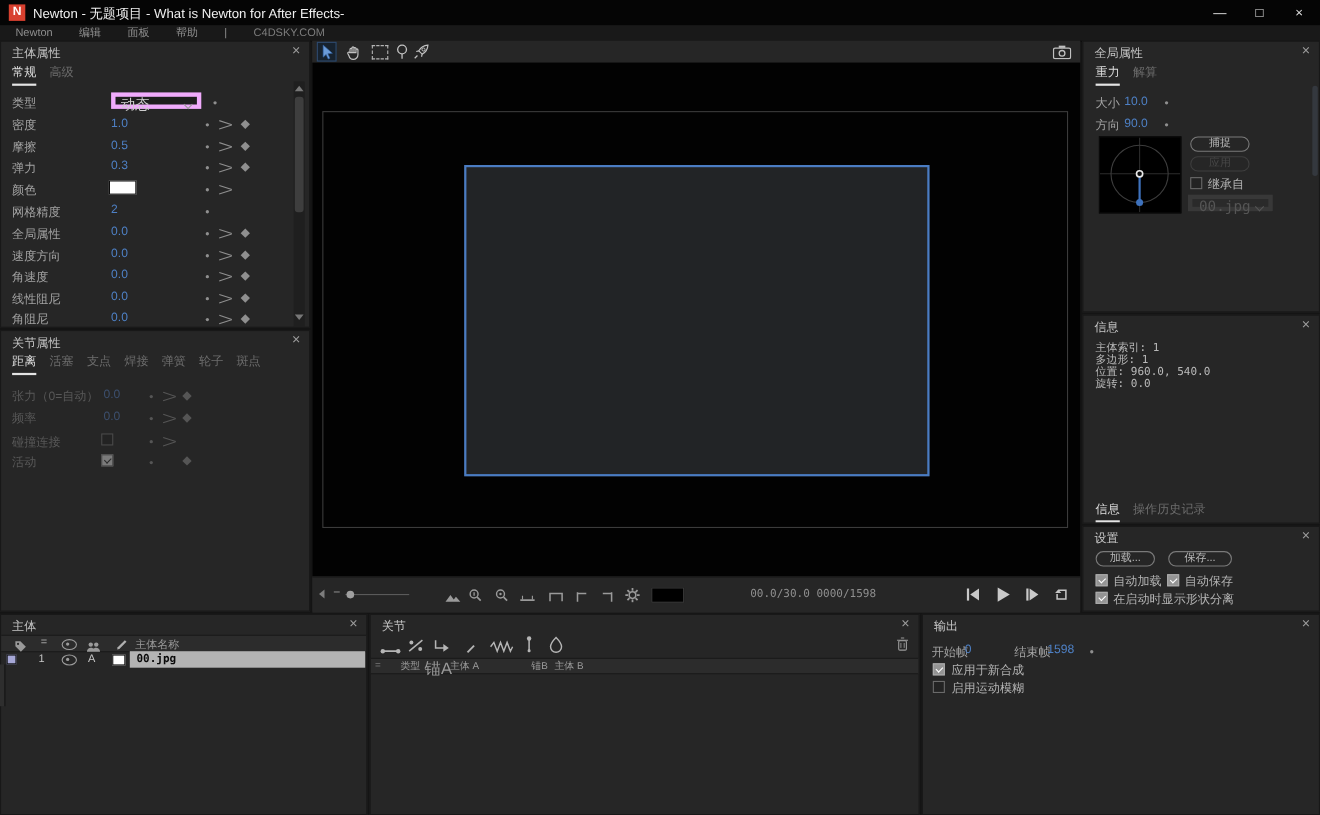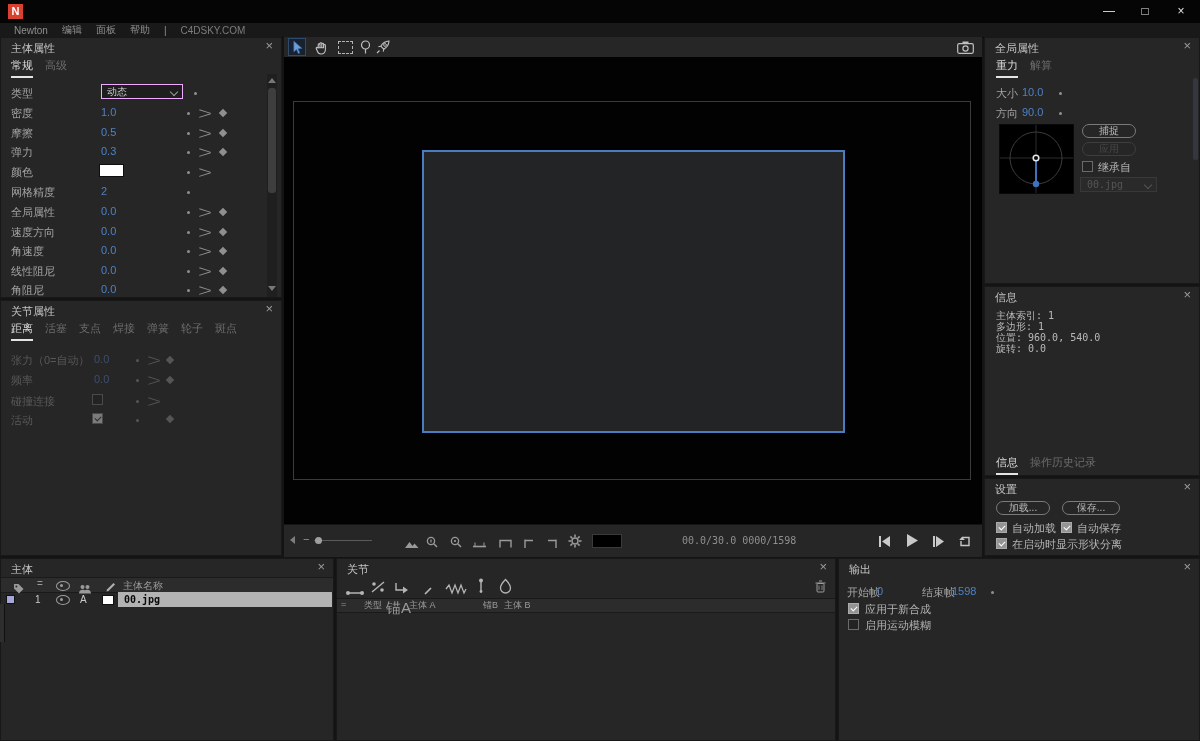--- a/index.html
+++ b/index.html
@@ -8,21 +8,21 @@
   .abs{position:absolute;}
   .mono{font-family:"DejaVu Sans Mono",monospace;}
 
   
   #titlebar{position:absolute;left:0;top:0;width:1200px;height:23px;background:#050505;}
   #titlebar .logo{position:absolute;left:8px;top:4px;width:15px;height:15px;background:#d8402f;
      color:#fff;font-size:11px;font-weight:bold;text-align:center;line-height:15px;}
   #titlebar .title{position:absolute;left:30px;top:4px;font-size:12px;color:#efefef;white-space:nowrap;}
   .wbtn{position:absolute;top:0;width:34px;height:23px;color:#e2e2e2;font-size:12px;text-align:center;line-height:22px;}
   #menubar{position:absolute;left:0;top:23px;width:1200px;height:14px;background:#191919;border-bottom:1px solid #0c0c0c;
-     display:flex;align-items:center;font-size:10px;color:#8f8f8f;}
+     display:flex;align-items:center;font-size:10px;color:#8f8f8f;gap:10px;}
   #menubar span{margin-left:14px;white-space:nowrap;}
   #menubar .site{color:#7d7d7d;}
 
   
   .panel{position:absolute;background:#262626;border:1px solid #181818;box-sizing:border-box;overflow:hidden;}
   .ph-t{position:absolute;left:10px;top:3px;font-size:11px;color:#c6c6c6;white-space:nowrap;}
   .ph-x{position:absolute;top:1px;font-size:13px;color:#9c9c9c;line-height:14px;}
   .tabs{position:absolute;display:flex;font-size:11px;color:#6c6c6c;white-space:nowrap;}
   .tab{margin-right:12px;padding-bottom:3px;}
   .tab.on{color:#dedede;border-bottom:2px solid #e4e4e4;}
@@ -45,21 +45,21 @@
   .cb.on::after{content:"";position:absolute;left:1.5px;top:2px;width:5px;height:3px;
      border-left:1.6px solid #fff;border-bottom:1.6px solid #fff;transform:rotate(-45deg);}
   .cb.dim{border-color:#4a4a4a;}
   .cb.on.dim{background:#7b7b7b;}
   .cb.on.dim::after{border-color:#2c2c2c;}
 
   .btn{position:absolute;border:1px solid #7a7a7a;border-radius:8px;color:#b8b8b8;font-size:10px;
      text-align:center;box-sizing:border-box;white-space:nowrap;overflow:hidden;}
   .btn.dis{border-color:#3e3e3e;color:#484848;}
 
-  .dd{position:absolute;background:#1e1e1e;border:1px solid #f0abfc;box-sizing:border-box;font-size:10px;color:#cccccc;}
+  .dd{position:absolute;background:#1e1e1e;border:4px solid #f0abfc;box-sizing:border-box;font-size:13px;color:#cccccc;}
   .dd .chev{position:absolute;right:5px;top:4px;width:5px;height:5px;border-right:1.4px solid #9a9a9a;border-bottom:1.4px solid #9a9a9a;transform:rotate(45deg);}
   .dd.dis{background:#2a2a2a;border-color:#383838;color:#555;}
   .dd.dis .chev{border-color:#555;}
 
   .eye{position:absolute;width:12px;height:8px;border:1px solid #9c9c9c;border-radius:50%;}
   .eye::after{content:"";position:absolute;left:3.1px;top:1.6px;width:3.2px;height:3.2px;border-radius:50%;background:#9c9c9c;}
 
   
   .sbtrack{position:absolute;background:#1f1f1f;}
   .sbthumb{position:absolute;background:#3e3e3e;border-radius:3px;}
@@ -82,20 +82,21 @@
   .marquee{width:13px;height:11px;border:1px dashed #b3b3b3;}
   .swatchbox{position:absolute;box-sizing:border-box;border:1px solid #3a3a3a;}
 </style>
 </head>
 <body>
 
 <div id="app">
 
   <div id="titlebar">
     <div class="logo">N</div>
+    <div class="title">Newton - 无题项目 - What is Newton for After Effects-</div>
     <div class="wbtn" style="left:1092px">—</div>
     <div class="wbtn" style="left:1128px">□</div>
     <div class="wbtn" style="left:1164px">×</div>
   </div>
 
   <div id="menubar">
     <span>Newton</span>
     <span>编辑</span>
     <span>面板</span>
     <span>帮助</span>

